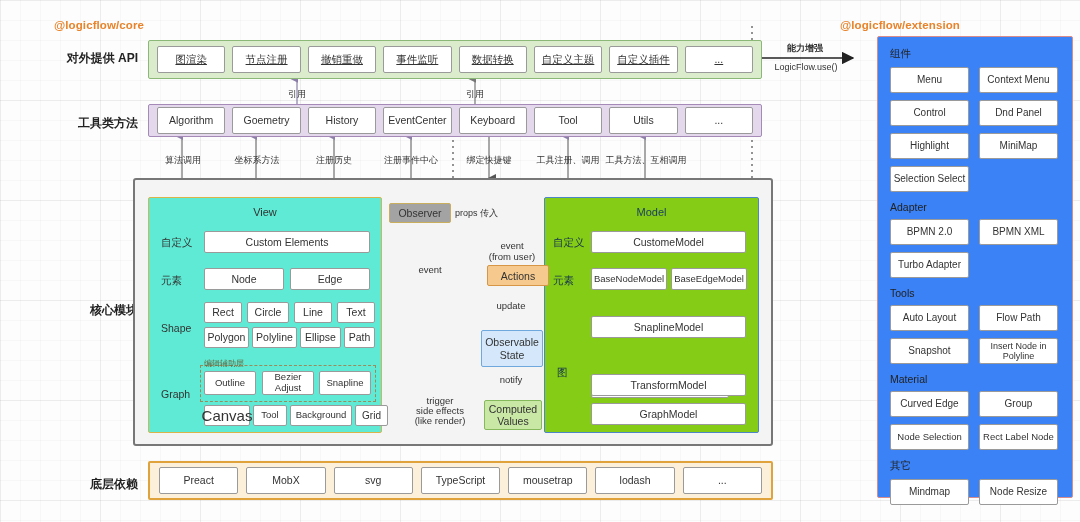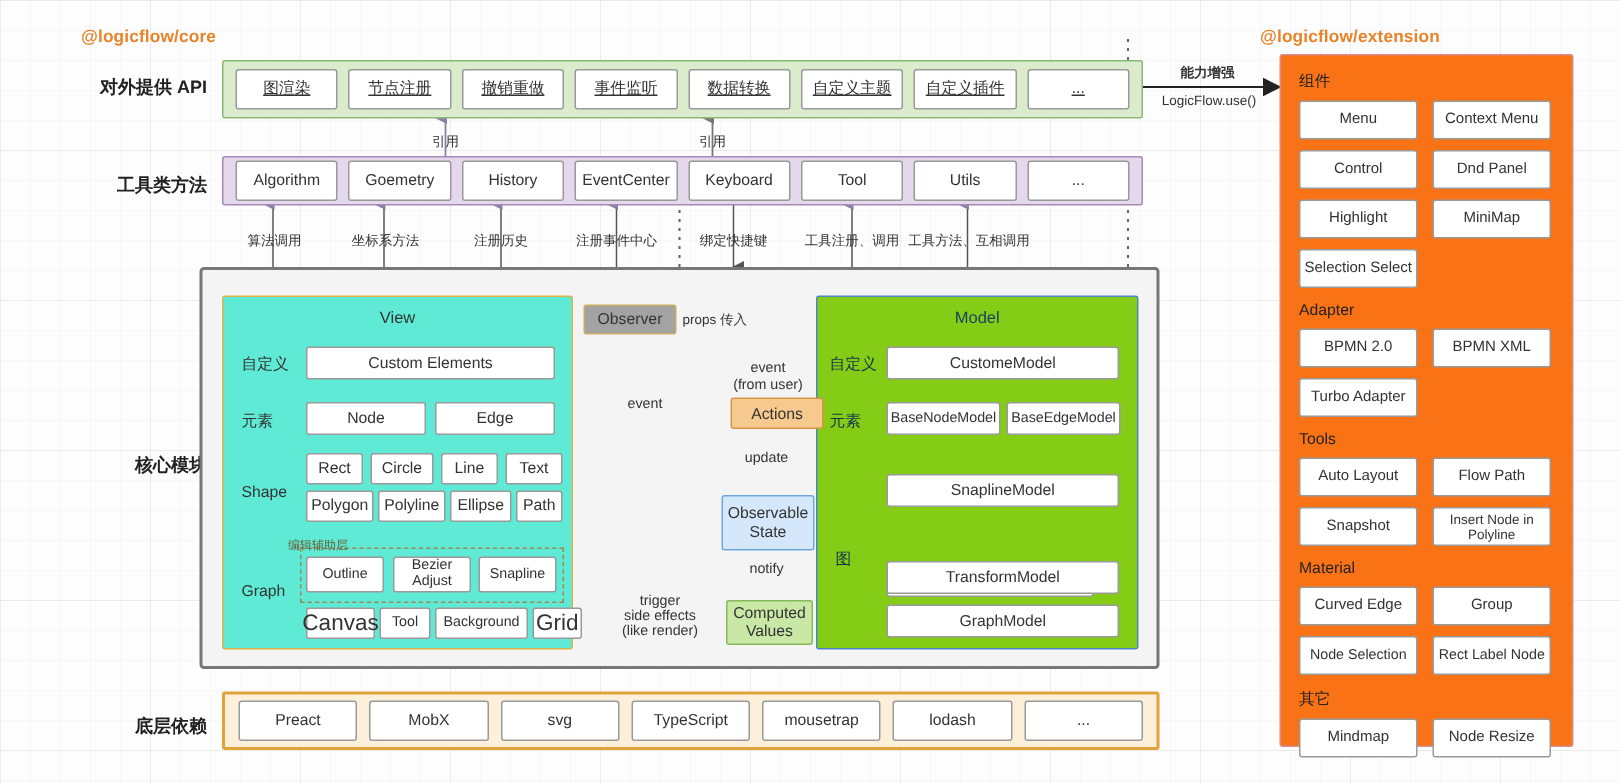--- a/index.html
+++ b/index.html
@@ -85,21 +85,21 @@
     font-size:10.5px; line-height:1.15;
   }
   .node-computed {
     background:#c9e7a5; border:1px solid #86b95c; border-radius:2px;
     display:flex; align-items:center; justify-content:center; text-align:center;
     font-size:10.5px; line-height:1.15;
   }
   .flow-label { font-size:9.5px; color:#333; text-align:center; line-height:1.2; }
   
   .ext-panel {
-    background:#f97316; border:1.5px solid #d98c8c; border-radius:2px;
+    background:#3b82f6; border:1.5px solid #d98c8c; border-radius:2px;margin-left:24px;
   }
   .ext-sec { font-size:10.5px; color:#222; }
   .ext-grid { display:flex; flex-wrap:wrap; gap:7px 10px; }
   .ext-panel .chip { height:26px; width:79px; font-size:10px; }
   
   .anno { font-size:9px; color:#333; text-align:center; white-space:nowrap; }
   svg.overlay { position:absolute; left:0; top:0; width:1080px; height:522px; pointer-events:none; }
 </style>
 </head>
 <body>
@@ -221,29 +221,29 @@
   <div class="abs chip" style="left:98px; top:104px; width:42px; height:21px;">Circle</div>
   <div class="abs chip" style="left:145px; top:104px; width:38px; height:21px;">Line</div>
   <div class="abs chip" style="left:188px; top:104px; width:38px; height:21px;">Text</div>
   <div class="abs chip" style="left:55px; top:129px; width:45px; height:21px;">Polygon</div>
   <div class="abs chip" style="left:103px; top:129px; width:45px; height:21px;">Polyline</div>
   <div class="abs chip" style="left:151px; top:129px; width:41px; height:21px;">Ellipse</div>
   <div class="abs chip" style="left:195px; top:129px; width:31px; height:21px;">Path</div>
 
   <div class="abs sec-label" style="left:12px; top:190px;">Graph</div>
   <div class="abs dashed-group" style="left:51px; top:167px; width:176px; height:37px;"></div>
-  <div class="abs dashed-caption" style="left:43px; top:160px;">编辑辅助层</div>
+  <div class="abs dashed-caption" style="left:55px; top:160px;">编辑辅助层</div>
   <div class="abs chip" style="left:55px; top:173px; width:52px; height:24px; font-size:9.5px;">Outline</div>
   <div class="abs chip" style="left:113px; top:173px; width:52px; height:24px; font-size:9.5px;">Bezier Adjust</div>
   <div class="abs chip" style="left:170px; top:173px; width:52px; height:24px; font-size:9.5px;">Snapline</div>
 
   <div class="abs chip" style="left:55px; top:207px; width:46px; height:21px; font-size:15px;">Canvas</div>
   <div class="abs chip" style="left:104px; top:207px; width:34px; height:21px; font-size:9.5px;">Tool</div>
   <div class="abs chip" style="left:141px; top:207px; width:62px; height:21px; font-size:9.5px;">Background</div>
-  <div class="abs chip" style="left:206px; top:207px; width:33px; height:21px; font-size:15px;">Grid</div>
+  <div class="abs chip" style="left:206px; top:207px; width:33px; height:21px; font-size:10px;">Grid</div>
 </div>
 
 <div class="abs model-panel" style="left:544px; top:197px; width:215px; height:236px;">
   <div class="panel-title" style="margin-top:8px;">Model</div>
 
   <div class="abs sec-label" style="left:8px; top:38px;">自定义</div>
   <div class="abs chip" style="left:46px; top:33px; width:155px; height:22px;">CustomeModel</div>
 
   <div class="abs sec-label" style="left:8px; top:76px;">元素</div>
   <div class="abs chip" style="left:46px; top:70px; width:76px; height:22px; font-size:9.5px;">BaseNodeModel</div>

